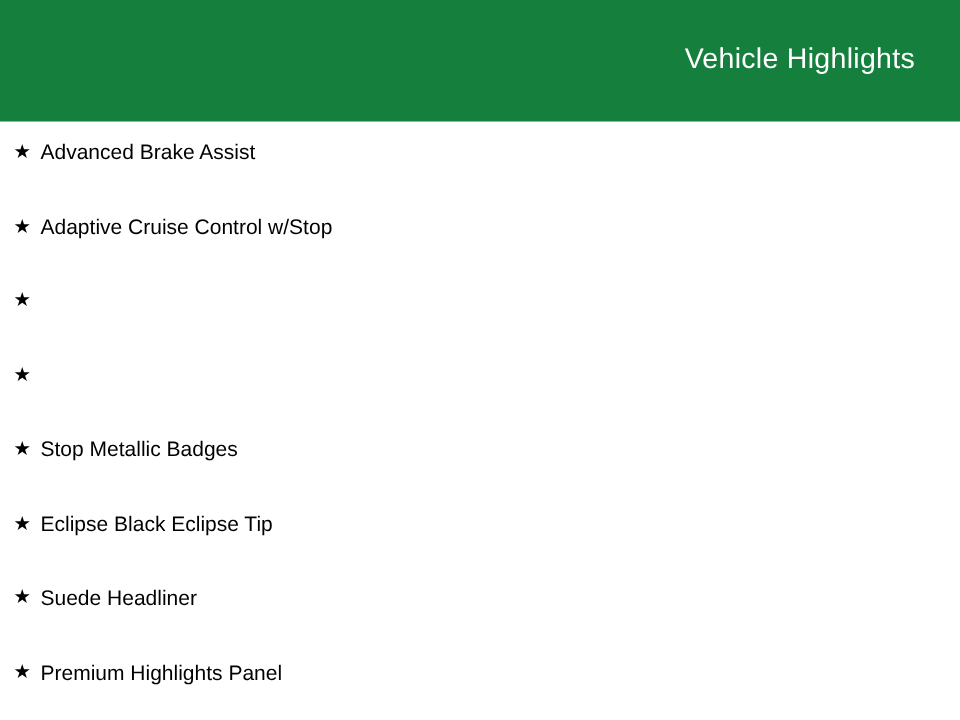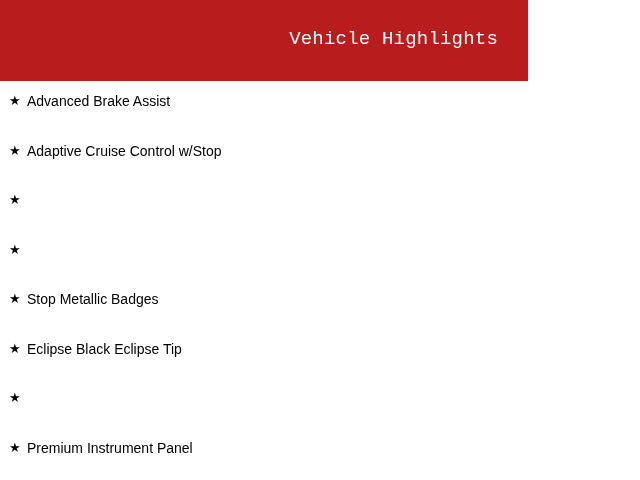--- a/index.html
+++ b/index.html
@@ -16,29 +16,28 @@
   .page {
     position: relative;
     width: 640px;
     height: 480px;
     background: #ffffff;
   }
   .header-bar {
     position: absolute;
     top: 0;
     left: 0;
-    width: 528px;
+    width: 640px;
     height: 81px;
-    background: #b91c1c;
+    background: #15803d;
     display: flex;
     align-items: center;
     justify-content: flex-end;
     box-sizing: border-box;
     padding-right: 30px;
-    font-family: Liberation Mono, monospace;
   }
   .header-title {
     color: #ffffff;
     font-size: 19px;
     font-weight: normal;
     letter-spacing: 0.2px;
     line-height: 1;
     padding-bottom: 2px;
   }
   .highlights-list {
@@ -99,20 +98,21 @@
     <li class="highlight-item">
       <span class="bullet-star">★</span>
       <span class="item-label">Stop Metallic Badges</span>
     </li>
     <li class="highlight-item">
       <span class="bullet-star">★</span>
       <span class="item-label">Eclipse Black Eclipse Tip</span>
     </li>
     <li class="highlight-item">
       <span class="bullet-star">★</span>
+      <span class="item-label">Suede Headliner</span>
     </li>
     <li class="highlight-item">
       <span class="bullet-star">★</span>
-      <span class="item-label">Premium Instrument Panel</span>
+      <span class="item-label">Premium Highlights Panel</span>
     </li>
   </ul>
 
 </div>
 
 </body></html>

